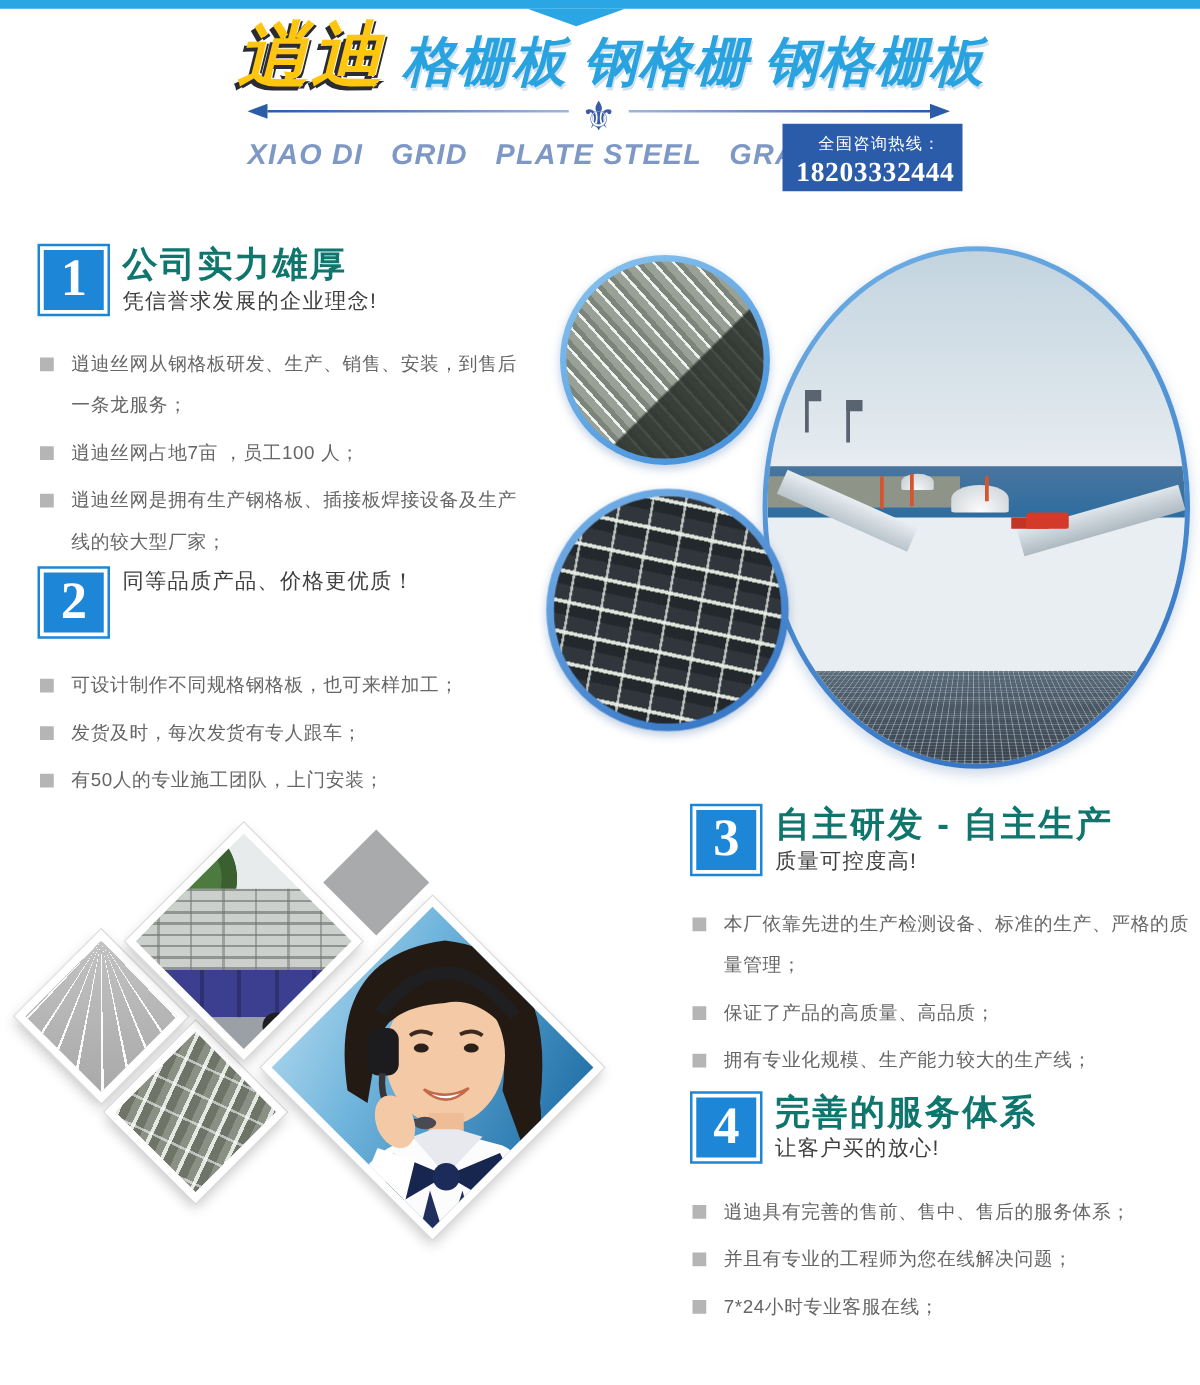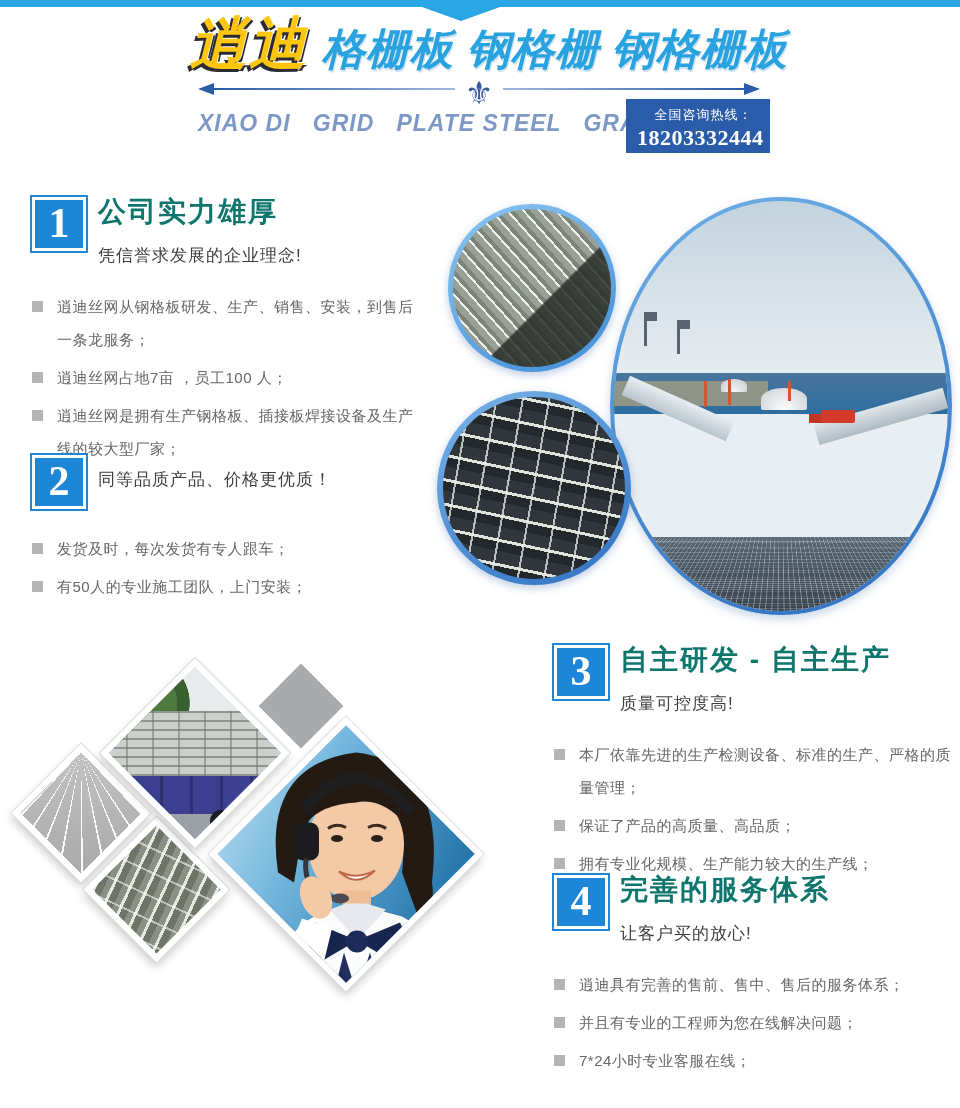--- a/index.html
+++ b/index.html
@@ -38,21 +38,21 @@
   .section { position:absolute; }
   .sec1 { left:30px; top:195px; width:392px; }
   .sec2 { left:30px; top:453px; width:392px; }
   .sec3 { left:552px; top:643px; width:400px; }
   .sec4 { left:552px; top:873px; width:400px; }
   .sec-head { display:flex; align-items:flex-start; }
   .num-box { width:54px; height:54px; background:#1e86d6; border:3px solid #fff; box-shadow:0 0 0 2px #1e86d6;
     color:#fff; font-family:"Liberation Serif", serif; font-weight:bold; font-size:42px; line-height:46px;
     text-align:center; margin:2px 12px 0 2px; flex:0 0 auto; }
   .sec-title { font-size:28px; font-weight:bold; color:#0f766e; letter-spacing:2px; line-height:34px; }
-  .sec-sub { font-size:17px; color:#3f3f3f; margin-top:15px; letter-spacing:1px; }
+  .sec-sub { font-size:17px; color:#3f3f3f; margin-top:0; letter-spacing:1px; }
   .bullets { list-style:none; margin-top:23px; }
   .bullets li { position:relative; padding-left:27px; font-size:15px; line-height:33px; color:#666; margin-bottom:5px; letter-spacing:.5px; }
   .sq { position:absolute; left:2px; top:11px; width:11px; height:11px; background:#b5b5b5; }
 
   
   .big-ellipse { position:absolute; left:610px; top:197px; width:342px; height:418px; border-radius:50%;
     background:linear-gradient(160deg,#6fb0e6,#2f6fc0); padding:4px; box-shadow:0 4px 10px rgba(40,90,160,.25); }
   .big-ellipse .photo { position:relative; width:100%; height:100%; border-radius:50%; overflow:hidden;
     background:linear-gradient(#c3d4df, #e9eef2 45%); }
   .sea { position:absolute; left:0; top:42%; width:100%; height:10%; background:linear-gradient(#49759e,#2e6da0); }
@@ -190,21 +190,21 @@
   </div>
 
   <div class="section sec2">
     <div class="sec-head">
       <div class="num-box">2</div>
       <div>
         <div class="sec-sub">同等品质产品、价格更优质！</div>
       </div>
     </div>
     <ul class="bullets">
-        <li><span class="sq"></span></li>
+        <li><span class="sq"></span><span>可设计制作不同规格钢格板，也可来样加工；</span></li>
         <li><span class="sq"></span><span>发货及时，每次发货有专人跟车；</span></li>
         <li><span class="sq"></span><span>有50人的专业施工团队，上门安装；</span></li>
       </ul>
   </div>
 
   <div class="section sec3">
     <div class="sec-head">
       <div class="num-box">3</div>
       <div>
         <div class="sec-title">自主研发 - 自主生产</div>

